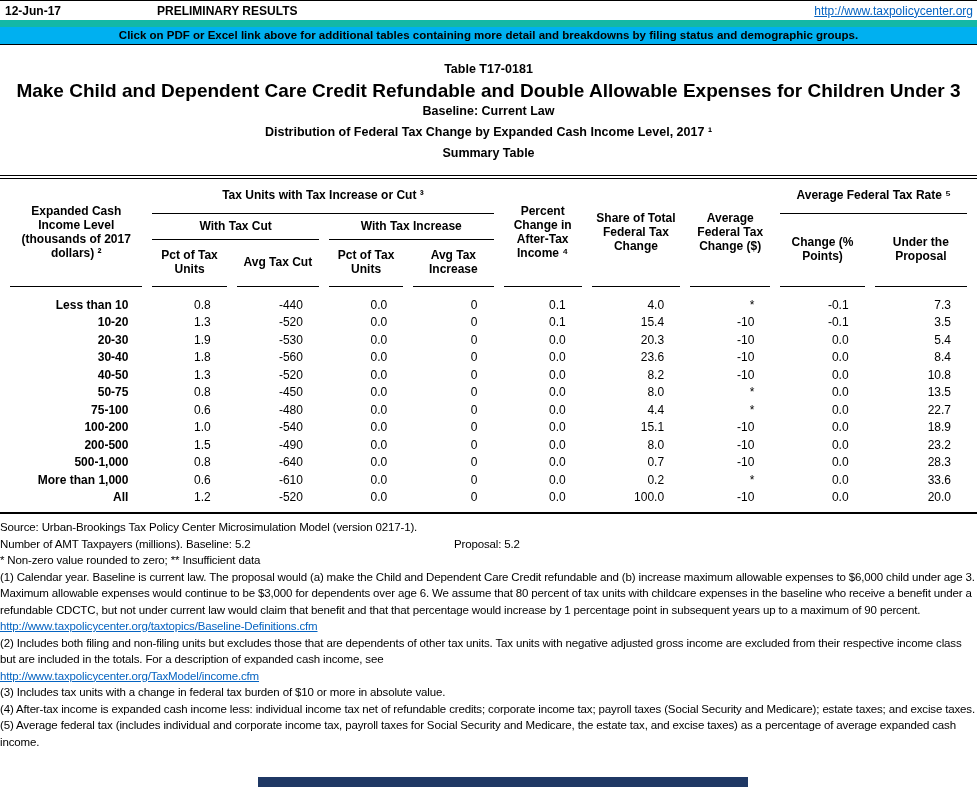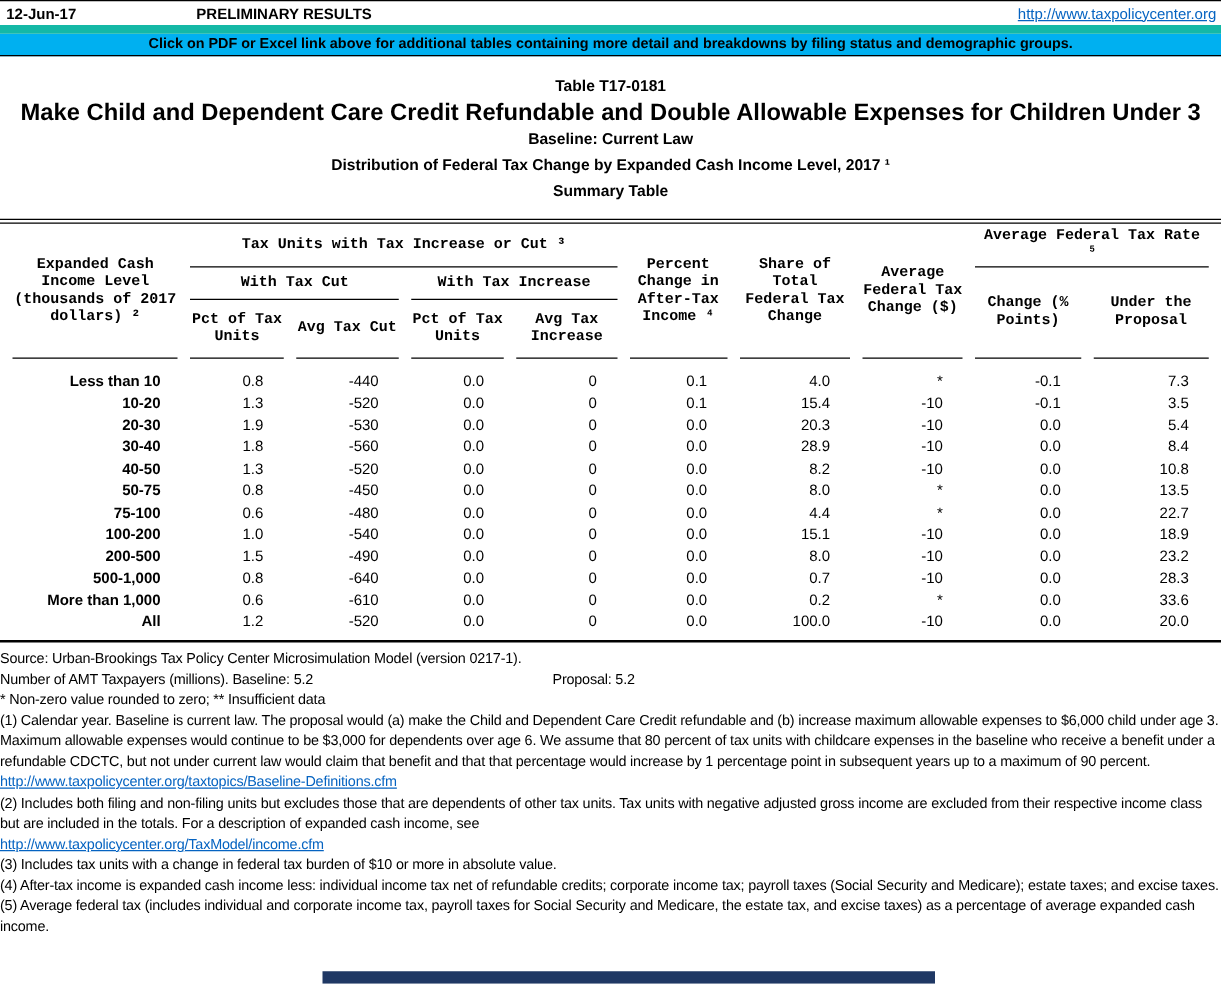--- a/index.html
+++ b/index.html
@@ -13,33 +13,33 @@
           text-align:center;font-weight:bold;font-size:11.5px;}
   .titles{margin-top:14px;text-align:center;font-weight:bold;}
   .titles div{line-height:21px;}
   .t1{font-size:12.5px;}
   .t2{font-size:19px;}
   .t3,.t4,.t5{font-size:12.5px;}
   .tablewrap{margin-top:11px;border-top:4px double #000;border-bottom:2px solid #000;padding-bottom:6px;}
   table{width:977px;table-layout:fixed;border-collapse:separate;border-spacing:10px 0;}
   col.c1{width:132px;} col.c2{width:74px;} col.c3{width:82px;} col.c4{width:74px;} col.c5{width:80px;}
   col.c6{width:78px;} col.c7{width:88px;} col.c8{width:80px;} col.c9{width:84px;} col.c10{width:92px;}
-  th{font-weight:bold;font-size:12px;text-align:center;vertical-align:middle;padding:1px 0 3px 0;line-height:14px;font-family:Liberation Mono, monospace;}
+  th{font-weight:bold;font-size:12px;text-align:center;vertical-align:middle;padding:1px 0 3px 0;line-height:14px;}
   th.u{border-bottom:1px solid #000;}
   tr.h1 th{height:30px;}
   tr.h2 th{height:21px;}
   tr.h3 th{height:42px;}
   tbody td{height:17.5px;font-size:12px;padding:0;}
   tbody tr:first-child td{padding-top:9px;}
   td.lbl{text-align:right;font-weight:bold;padding-right:14px;}
   td.num{text-align:right;padding-right:16px;}
   .footer{margin-top:5px;font-size:11.5px;letter-spacing:-0.15px;line-height:16.5px;}
   .footer .line{position:relative;}
   .footer .lnk{color:#0563C1;text-decoration:underline;cursor:pointer;display:inline-block;}
-  .amt-proposal{position:absolute;left:408px;top:0;padding-left:34px;}
+  .amt-proposal{position:absolute;left:420px;top:0;padding-left:34px;}
   .bottom-bar{position:absolute;left:258px;bottom:0;width:490px;height:10px;background:#1F3864;}
 </style>
 </head>
 <body>
 
 <div class="topbar">
   <span class="date">12-Jun-17</span>
   <span class="status">PRELIMINARY RESULTS</span>
   <a class="toplink">http://www.taxpolicycenter.org</a>
 </div>
@@ -127,21 +127,21 @@
           <td class="num">0.0</td>
           <td class="num">5.4</td>
         </tr>
         <tr>
           <td class="lbl">30-40</td>
           <td class="num">1.8</td>
           <td class="num">-560</td>
           <td class="num">0.0</td>
           <td class="num">0</td>
           <td class="num">0.0</td>
-          <td class="num">28.9</td>
+          <td class="num">23.6</td>
           <td class="num">-10</td>
           <td class="num">0.0</td>
           <td class="num">8.4</td>
         </tr>
         <tr>
           <td class="lbl">40-50</td>
           <td class="num">1.3</td>
           <td class="num">-520</td>
           <td class="num">0.0</td>
           <td class="num">0</td>

